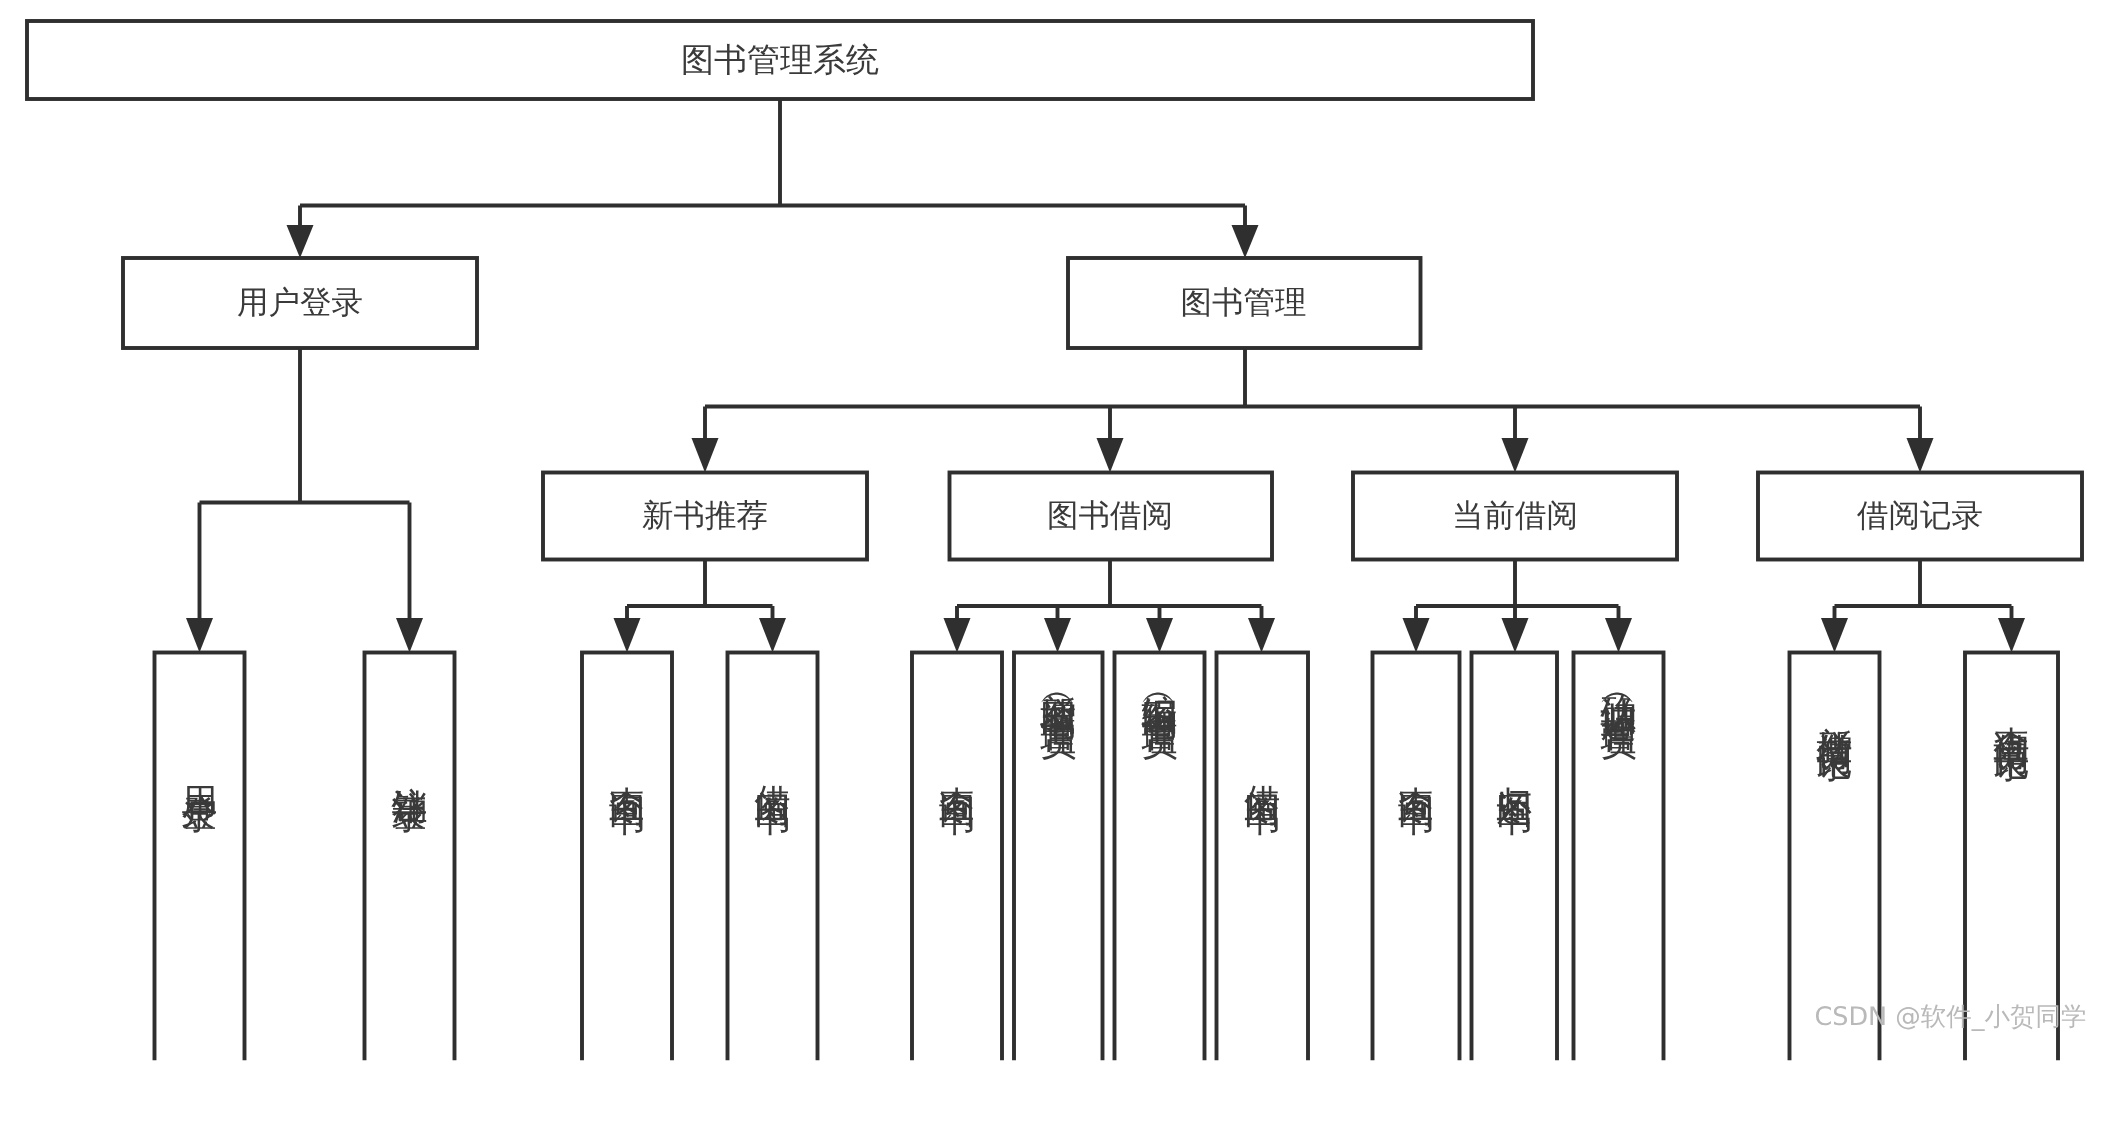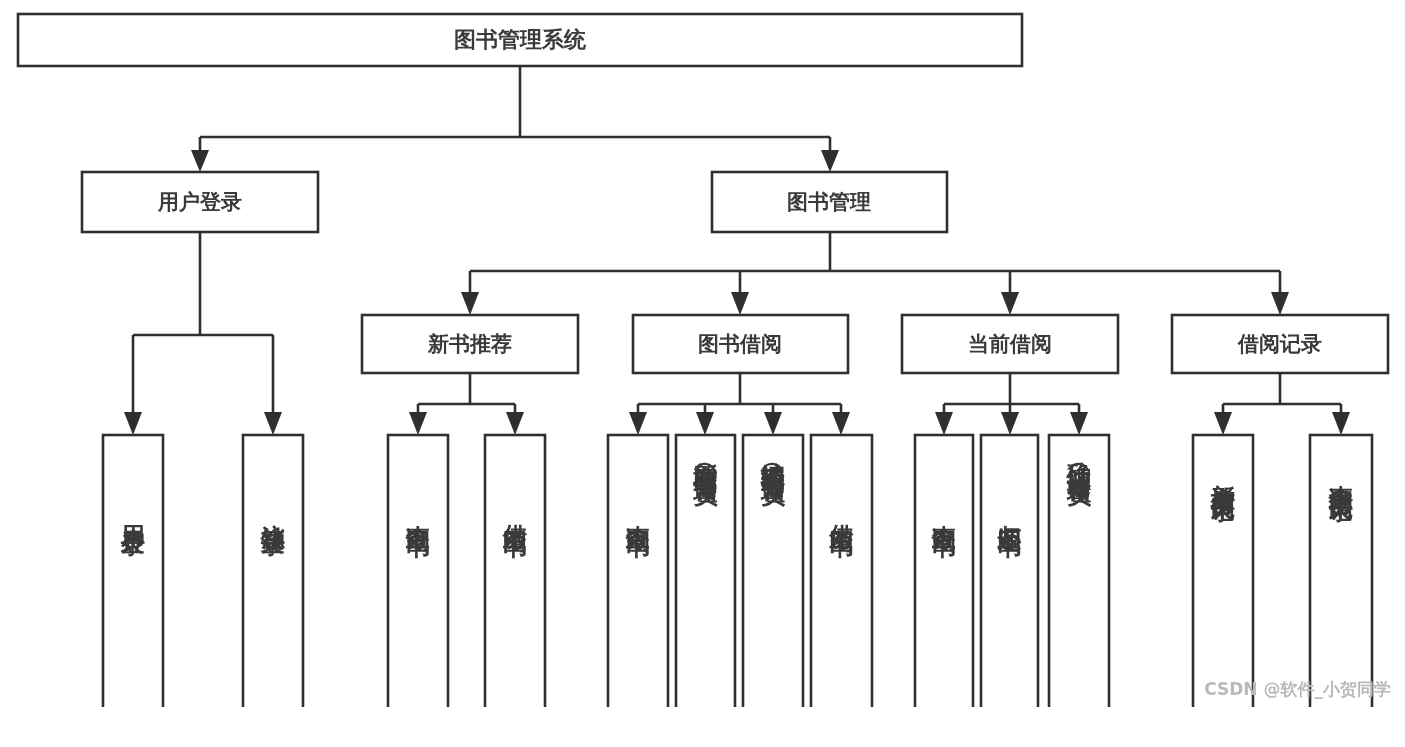--- a/index.html
+++ b/index.html
@@ -10,21 +10,20 @@
   }
   body {
     font-family: "DejaVu Sans", "Liberation Sans", sans-serif;
   }
   #diagram-root {
     position: relative;
     width: 1405px;
     height: 707px;
     background: #ffffff;
     overflow: hidden;
-    font-weight: bold;
   }
   svg.diagram-canvas {
     position: absolute;
     left: 0;
     top: 0;
     width: 1405px;
     height: 747px;
   }
   .node-box {
     fill: #ffffff;
@@ -65,21 +64,21 @@
     font-family: "DejaVu Sans", "Liberation Sans", sans-serif;
     font-size: 24px;
     color: #3a3a3a;
     letter-spacing: 3px;
     line-height: 1;
     white-space: pre;
   }
   .watermark {
     position: absolute;
     right: 14px;
-    bottom: 6px;
+    bottom: 18px;
     font-family: "DejaVu Sans", "Liberation Sans", sans-serif;
     font-size: 17px;
     color: #b9b9b9;
     white-space: pre;
     pointer-events: none;
   }
 </style>
 </head>
 <body>
 

